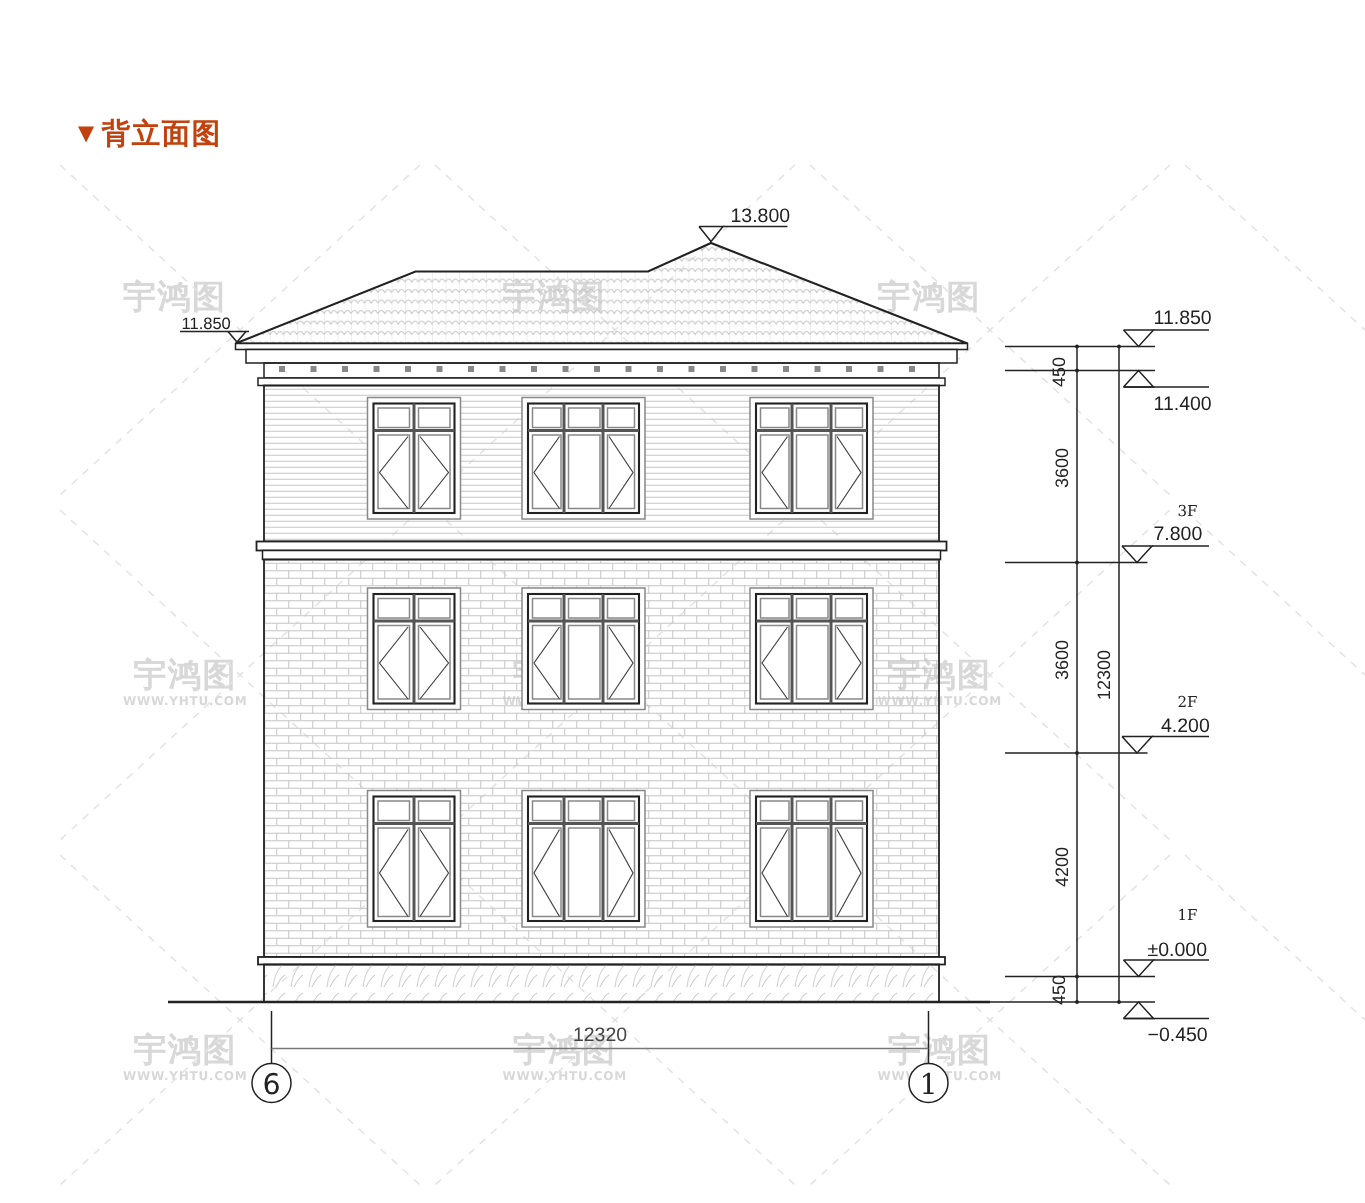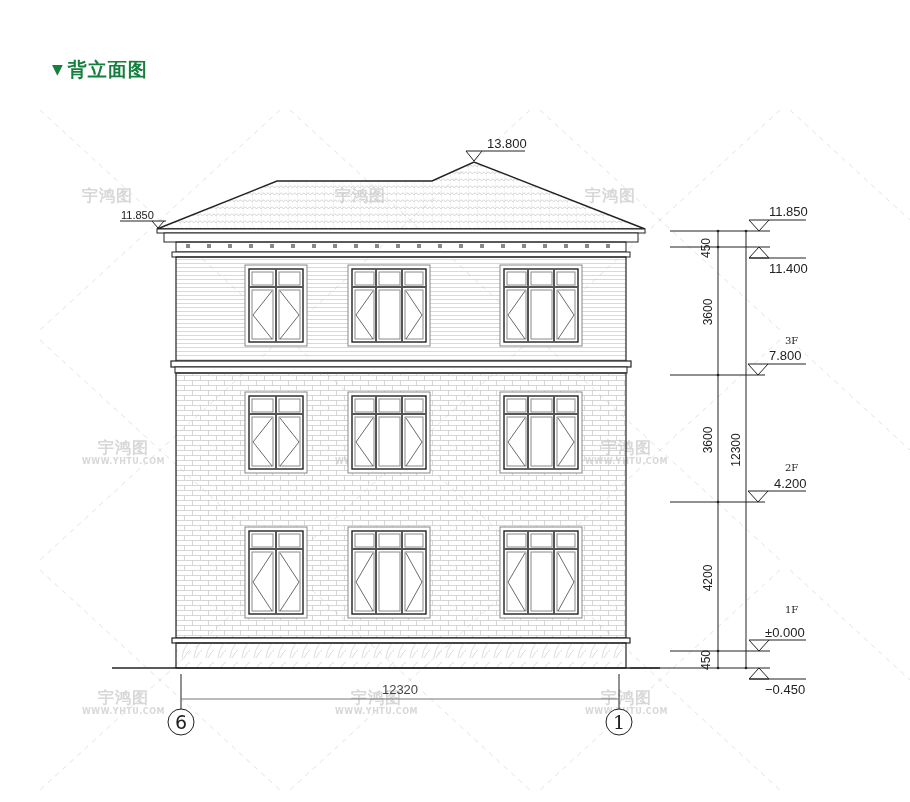--- a/index.html
+++ b/index.html
@@ -1,21 +1,21 @@
 <!DOCTYPE html>
 <html><head>
 <meta charset="utf-8">
 <style>
   html, body { margin: 0; padding: 0; background: #ffffff; }
   body { width: 910px; height: 802px; position: relative; overflow: hidden; font-family: "Liberation Sans", "DejaVu Sans", sans-serif; }
-  .title { position: absolute; left: 52px; top: 57px; font-size: 19px; font-weight: bold; color: #15803d; letter-spacing: 1px; font-family: "DejaVu Sans", sans-serif; }
+  .title { position: absolute; left: 52px; top: 76px; font-size: 19px; font-weight: bold; color: #c2410c; letter-spacing: 1px; font-family: "DejaVu Sans", sans-serif; }
   .title .tri { font-size: 14px; margin-right: 4px; position: relative; top: -2px; }
   svg { position: absolute; left: 0; top: 0; }
   .wm { position: absolute; color: #d8d8d8; text-align: center; line-height: 1; font-family: "DejaVu Sans", sans-serif; }
-  .wm .cn { font-size: 16px; font-weight: bold; letter-spacing: 1px; }
+  .wm .cn { font-size: 22px; font-weight: bold; letter-spacing: 1px; }
   .wm .en { font-size: 8px; font-weight: bold; letter-spacing: 0.5px; margin-top: 2px; }
   .lbl { font-family: "Liberation Sans Narrow", "Liberation Sans", sans-serif; }
 </style>
 </head>
 <body>
 
 <div class="title">
   <span class="tri">▼</span><span>背立面图</span>
 </div>
 

